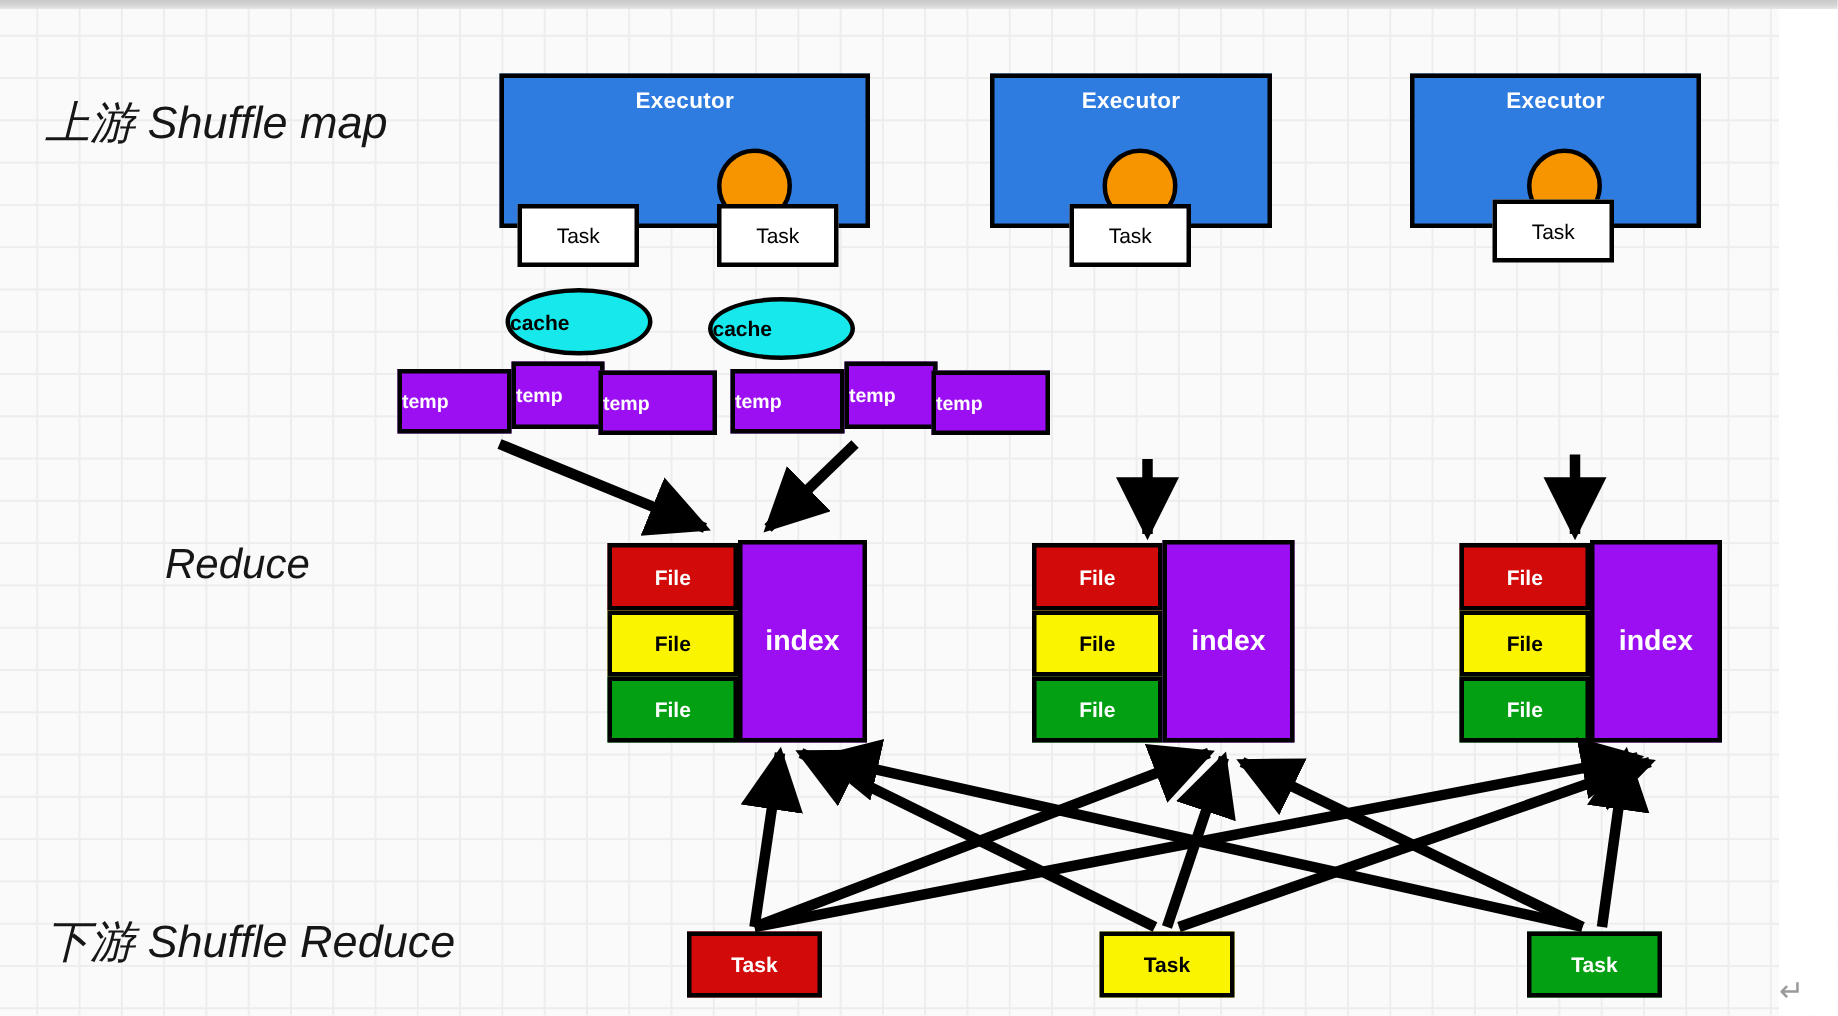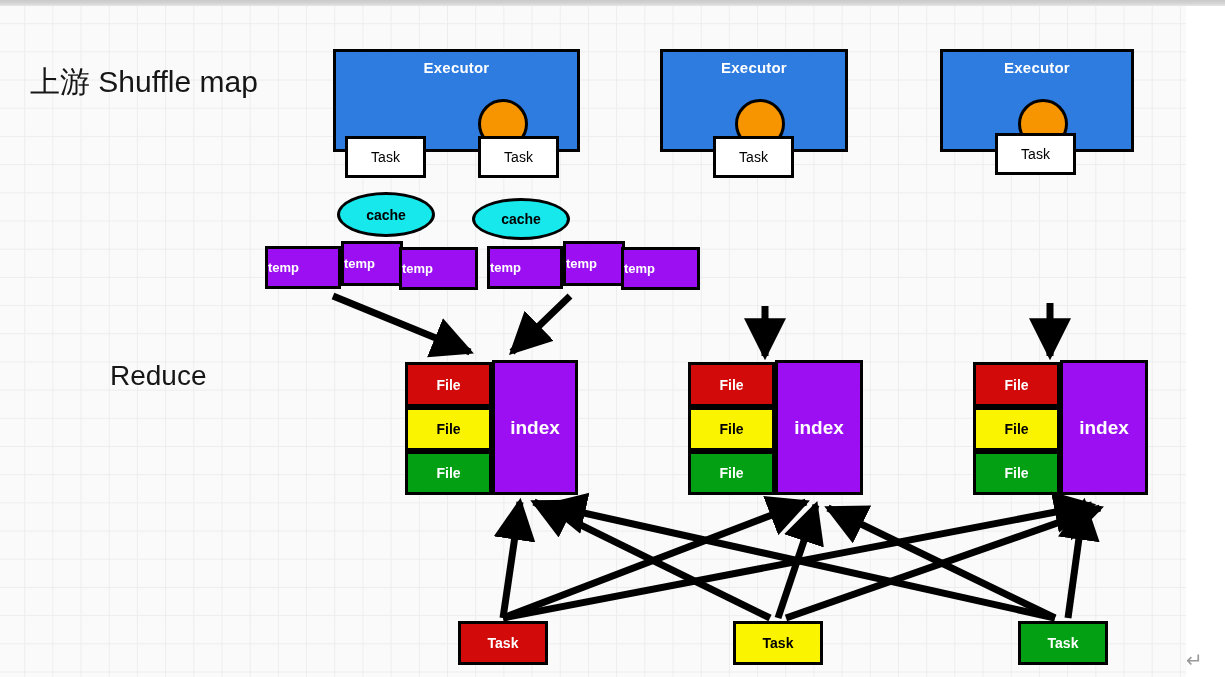--- a/index.html
+++ b/index.html
@@ -53,21 +53,21 @@
   .taskbox{
     background:#ffffff;
     border:3px solid #000;
     display:flex;align-items:center;justify-content:center;
     font-size:14px;color:#000;font-weight:400;
   }
   .cache{
     background:#17e8ec;
     border:3px solid #000;
     border-radius:50%;
-    display:flex;align-items:center;justify-content:center;
+    display:flex;align-items:center;
     font-size:14px;font-weight:700;color:#000;
   }
   .temp{
     background:#9b0ff2;
     border:3px solid #000;
     display:flex;align-items:center;justify-content:flex-start;
     font-size:13px;font-weight:700;color:#ffffff;
   }
   .filecell{
     border:3px solid #000;
@@ -89,20 +89,21 @@
     font-size:14px;font-weight:700;
   }
   .rtask-red{background:#d20a0a;color:#fff;}
   .rtask-yellow{background:#fbf400;color:#000;}
   .rtask-green{background:#04a014;color:#fff;}
 
   .label{
     position:absolute;
     color:#161616;
     white-space:nowrap;
+    font-style:italic;
   }
   #label-up{font-size:30px;left:30px;top:62px;}
   #label-shuffle{font-size:28px;left:110px;top:360px;}
   #label-down{font-size:30px;left:30px;top:608px;}
 
   #arrows{position:absolute;left:0;top:0;width:1225px;height:677px;pointer-events:none;}
 
   #return-mark{
     position:absolute;left:1186px;top:648px;
     font-size:20px;color:#9a9a9a;
@@ -112,20 +113,21 @@
 </head>
 <body>
 
 <div id="canvas">
 
   <div id="topbar"></div>
   <div id="rightband"></div>
 
   <div class="label" id="label-up">上游 Shuffle map</div>
   <div class="label" id="label-shuffle">Reduce</div>
+  <div class="label" id="label-down">下游 Shuffle Reduce</div>
 
   <div class="shape executor" style="left:333px;top:17px;width:247px;height:103px;">
     <div class="etitle">Executor</div>
     <div class="dot" style="left:142px;top:47px;width:44px;height:44px;"></div>
   </div>
   <div class="shape taskbox" style="left:345px;top:136px;width:81px;height:42px;">
     <span>Task</span>
   </div>
   <div class="shape taskbox" style="left:478px;top:136px;width:81px;height:42px;">
     <span>Task</span>

